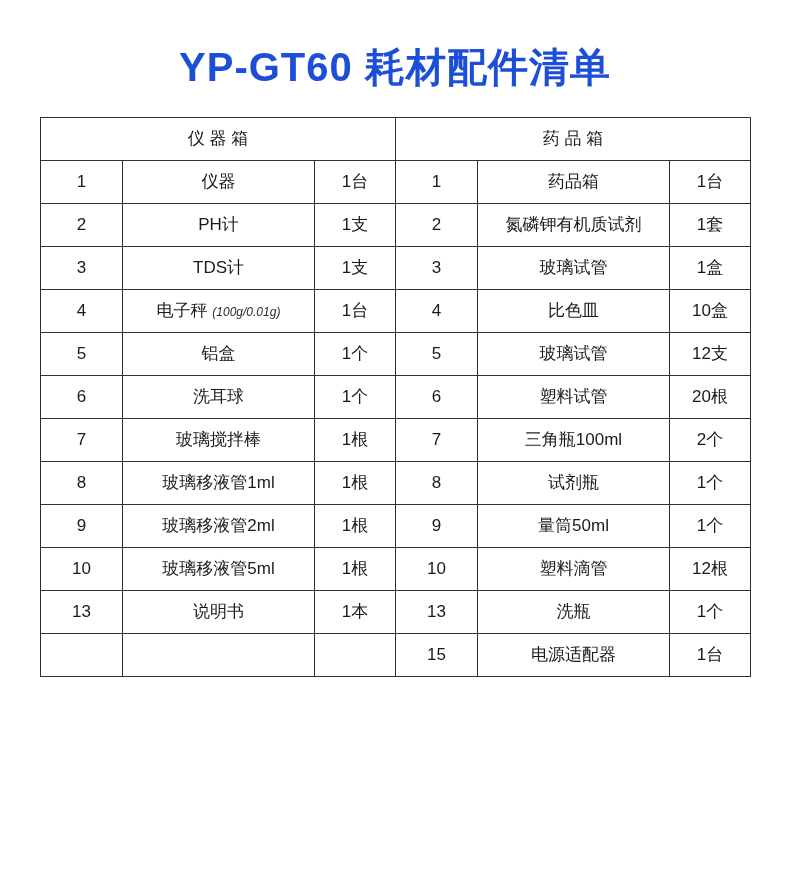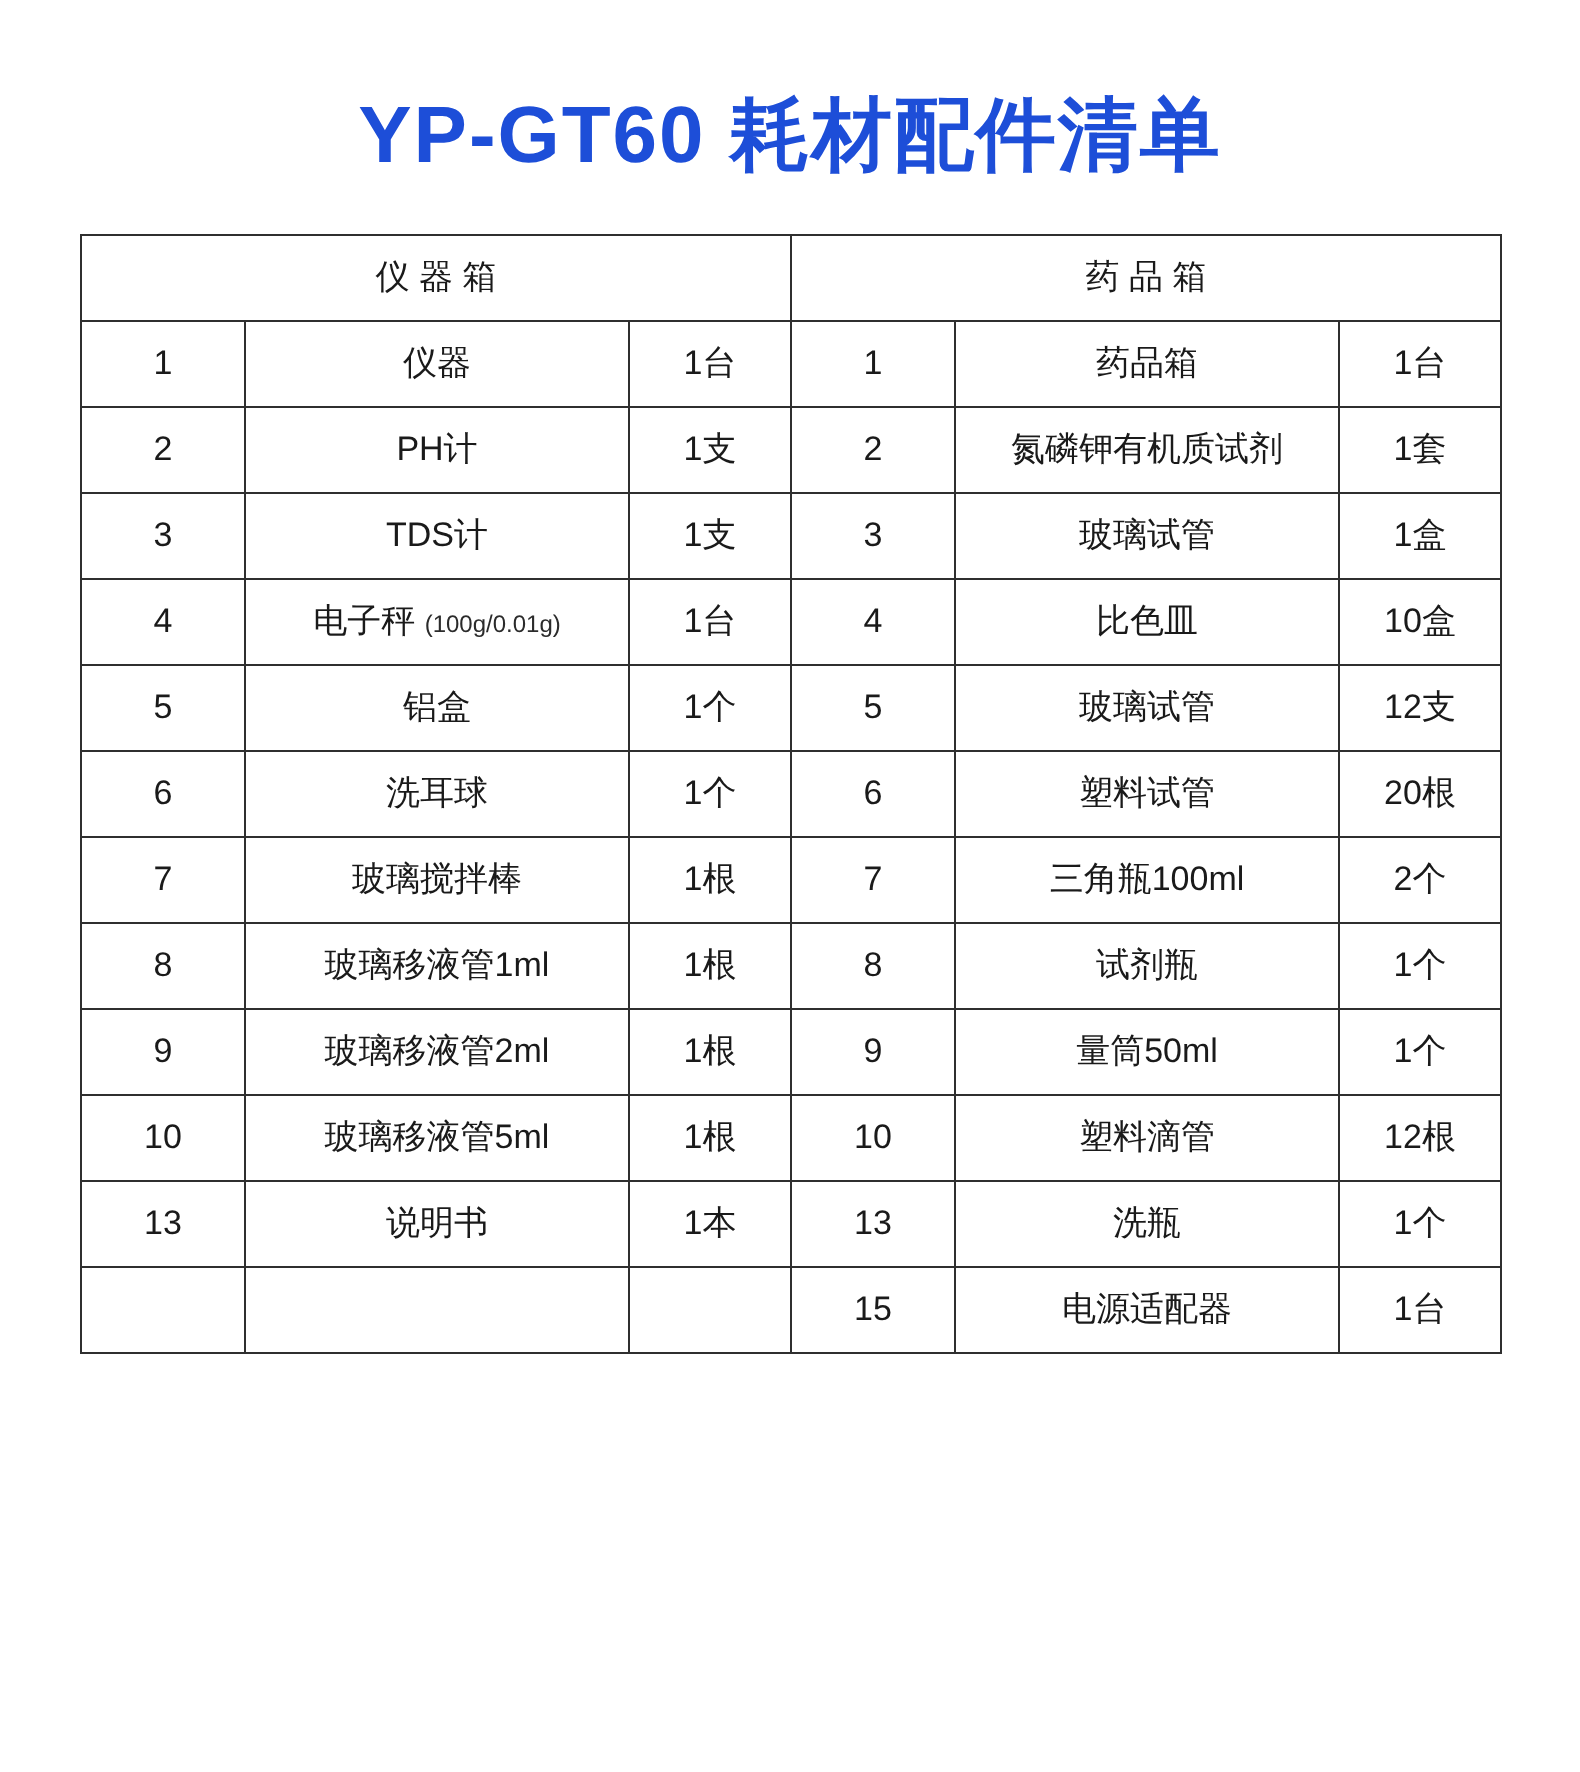--- a/index.html
+++ b/index.html
@@ -57,20 +57,21 @@
   .col-head td {
     height: 44px;
     font-size: 18px;
   }
   .c-idx  { width: 82px; }
   .c-name { width: 192px; }
   .c-qty  { width: 81px; }
   .sub {
     font-size: 12px;
     color: #2b2b2b;
+    font-style: italic;
   }
   .empty-cell {
     height: 42px;
   }
 </style>
 </head>
 <body>
 
 <div class="page">
 

